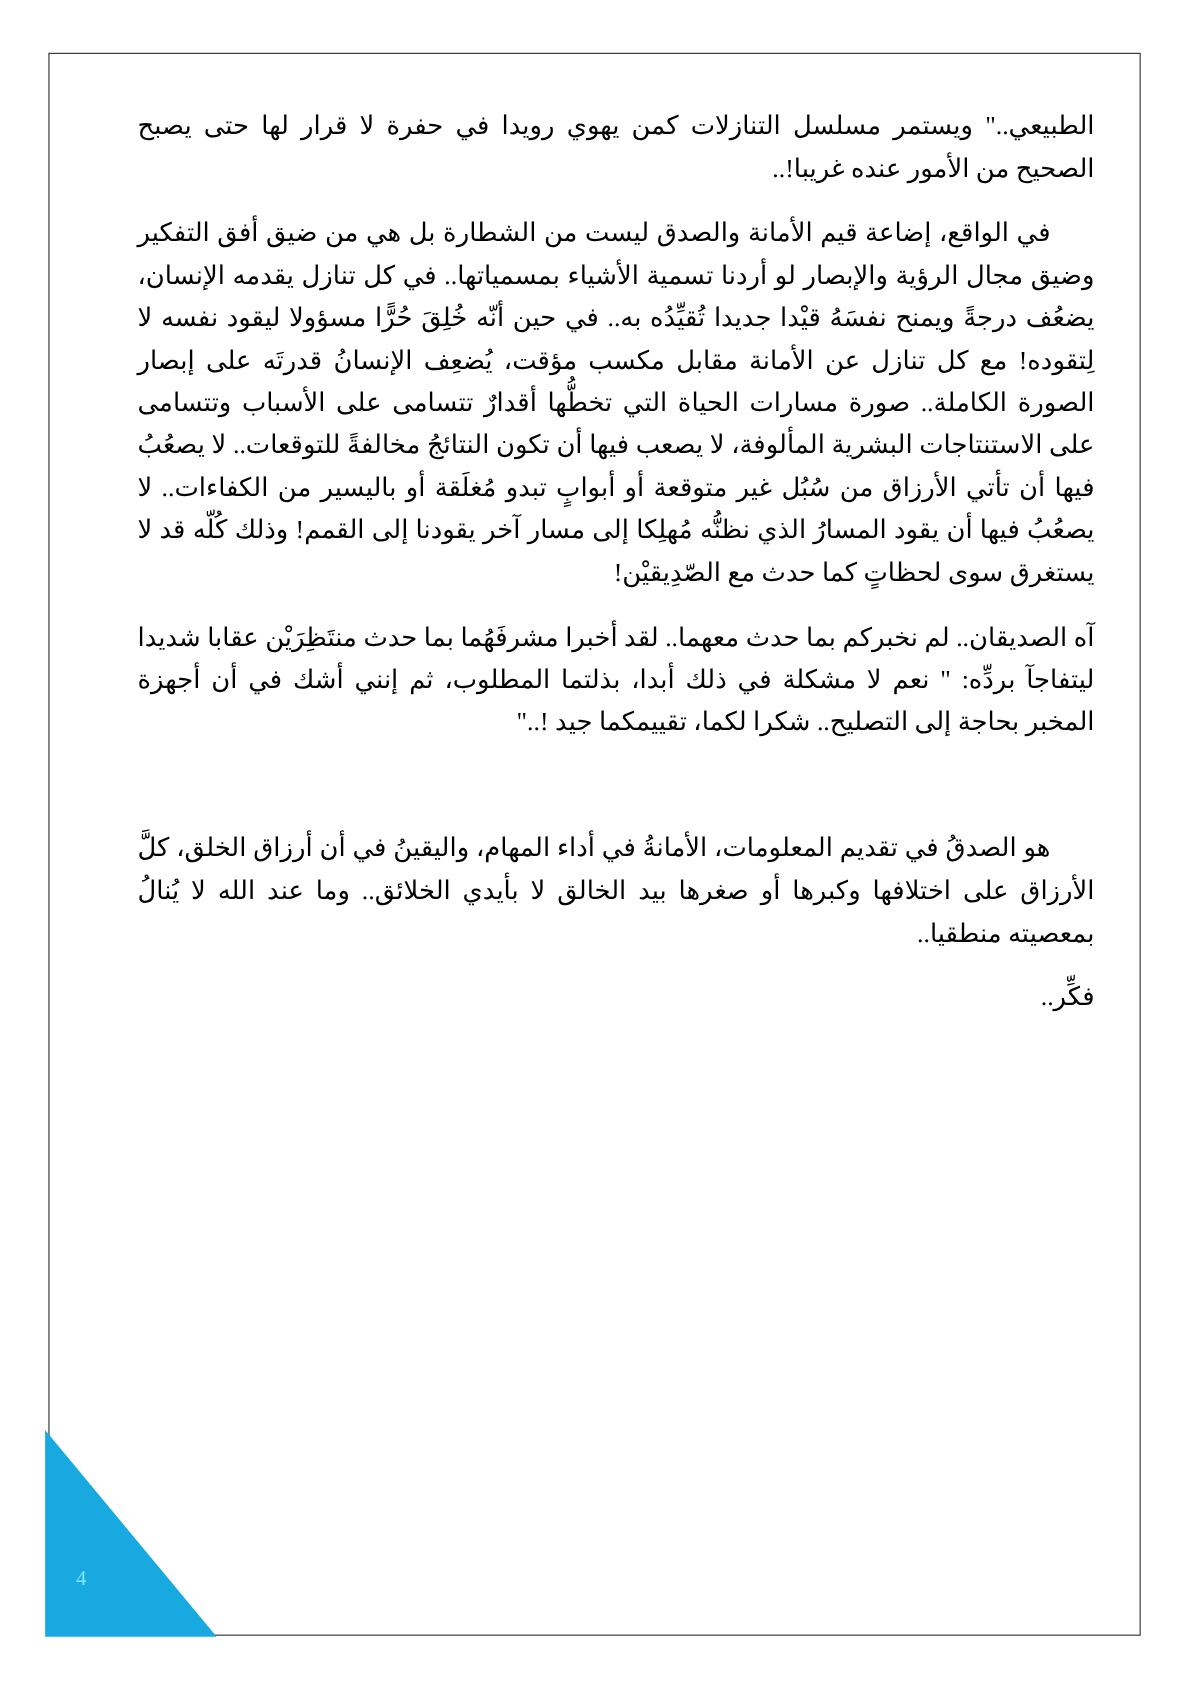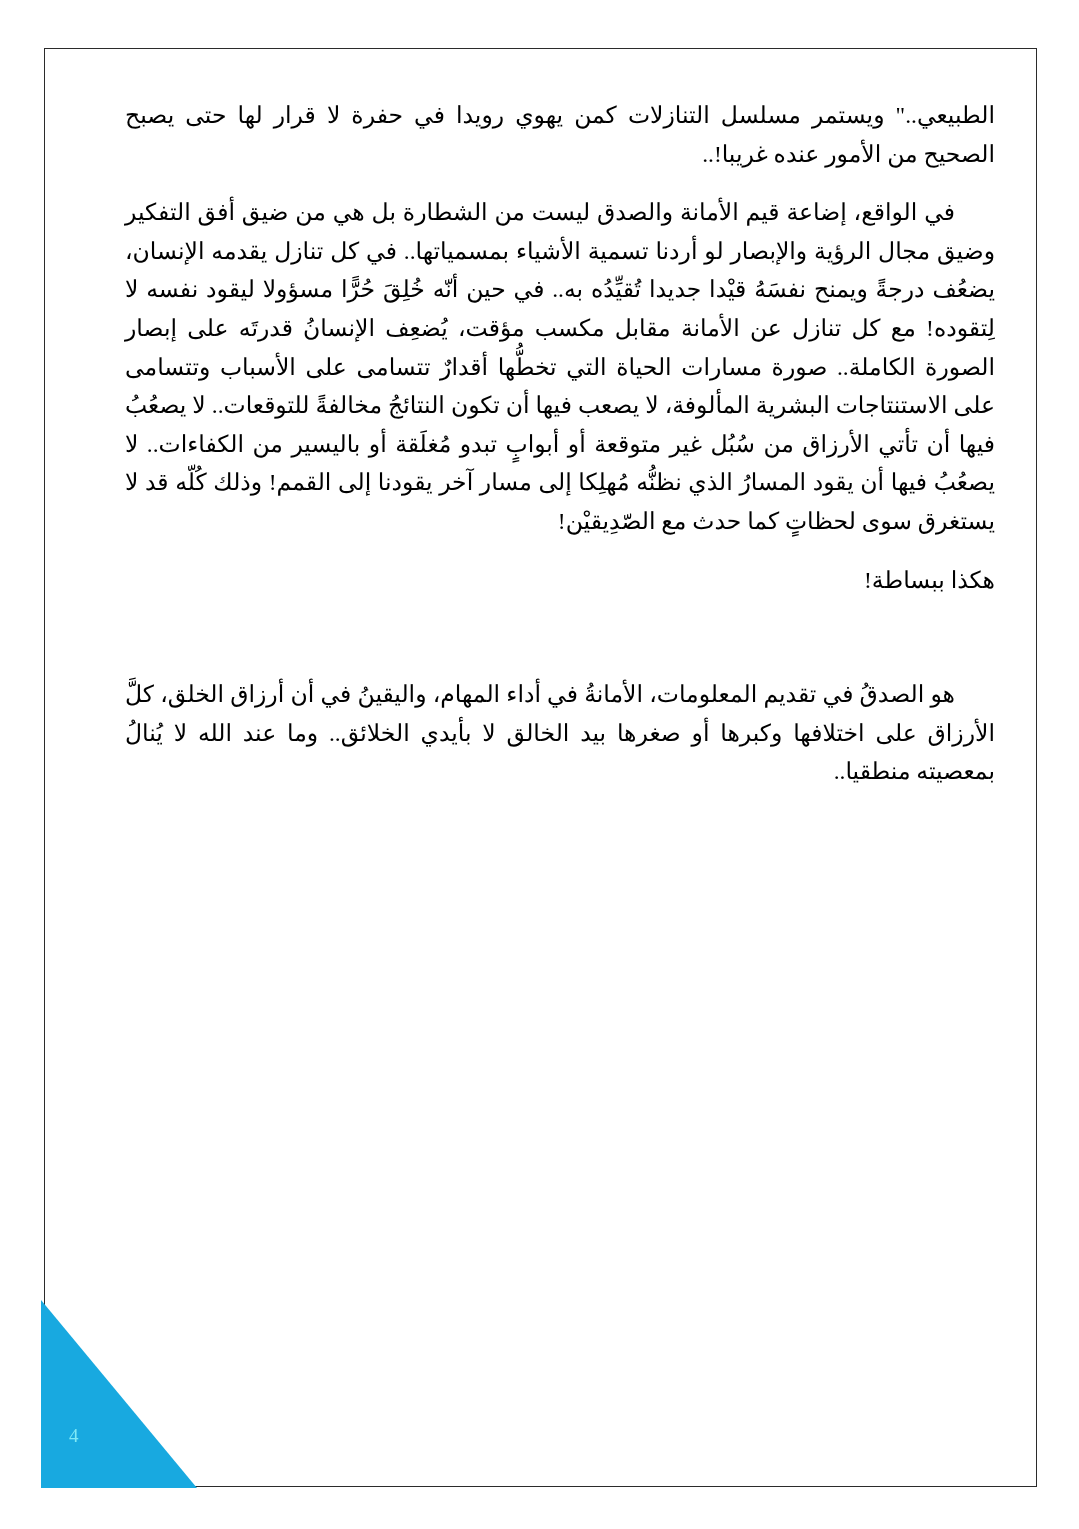--- a/index.html
+++ b/index.html
@@ -99,24 +99,25 @@
   </div>
 
   <div class="page-number">4</div>
 
   <div class="content">
 
     <p class="para no-indent">الطبيعي.." ويستمر مسلسل التنازلات كمن يهوي رويدا في حفرة لا قرار لها حتى يصبح الصحيح من الأمور عنده غريبا!..</p>
 
     <p class="para">في الواقع، إضاعة قيم الأمانة والصدق ليست من الشطارة بل هي من ضيق أفق التفكير وضيق مجال الرؤية والإبصار لو أردنا تسمية الأشياء بمسمياتها.. في كل تنازل يقدمه الإنسان، يضعُف درجةً ويمنح نفسَهُ قيْدا جديدا تُقيِّدُه به.. في حين أنّه خُلِقَ حُرًّا مسؤولا ليقود نفسه لا لِتقوده! مع كل تنازل عن الأمانة مقابل مكسب مؤقت، يُضعِف الإنسانُ قدرتَه على إبصار الصورة الكاملة.. صورة مسارات الحياة التي تخطُّها أقدارٌ تتسامى على الأسباب وتتسامى على الاستنتاجات البشرية المألوفة، لا يصعب فيها أن تكون النتائجُ مخالفةً للتوقعات.. لا يصعُبُ فيها أن تأتي الأرزاق من سُبُل غير متوقعة أو أبوابٍ تبدو مُغلَقة أو باليسير من الكفاءات.. لا يصعُبُ فيها أن يقود المسارُ الذي نظنُّه مُهلِكا إلى مسار آخر يقودنا إلى القمم! وذلك كُلّه قد لا يستغرق سوى لحظاتٍ كما حدث مع الصّدِيقيْن!</p>
 
+    <p class="para no-indent">آه الصديقان.. لم نخبركم بما حدث معهما.. لقد أخبرا مشرفَهُما بما حدث منتَظِرَيْن عقابا شديدا ليتفاجآ بردِّه: " نعم لا مشكلة في ذلك أبدا، بذلتما المطلوب، ثم إنني أشك في أن أجهزة المخبر بحاجة إلى التصليح.. شكرا لكما، تقييمكما جيد !.."</p>
 
-    <p class="para short">هكذا ببساطة!</p>
 
     <div class="spacer-block"></div>
 
     <p class="para">هو الصدقُ في تقديم المعلومات، الأمانةُ في أداء المهام، واليقينُ في أن أرزاق الخلق، كلَّ الأرزاق على اختلافها وكبرها أو صغرها بيد الخالق لا بأيدي الخلائق.. وما عند الله لا يُنالُ بمعصيته منطقيا..</p>
 
 
+    <p class="para short">فكِّر..</p>
 
   </div>
 
 </div>
 
 </body></html>

